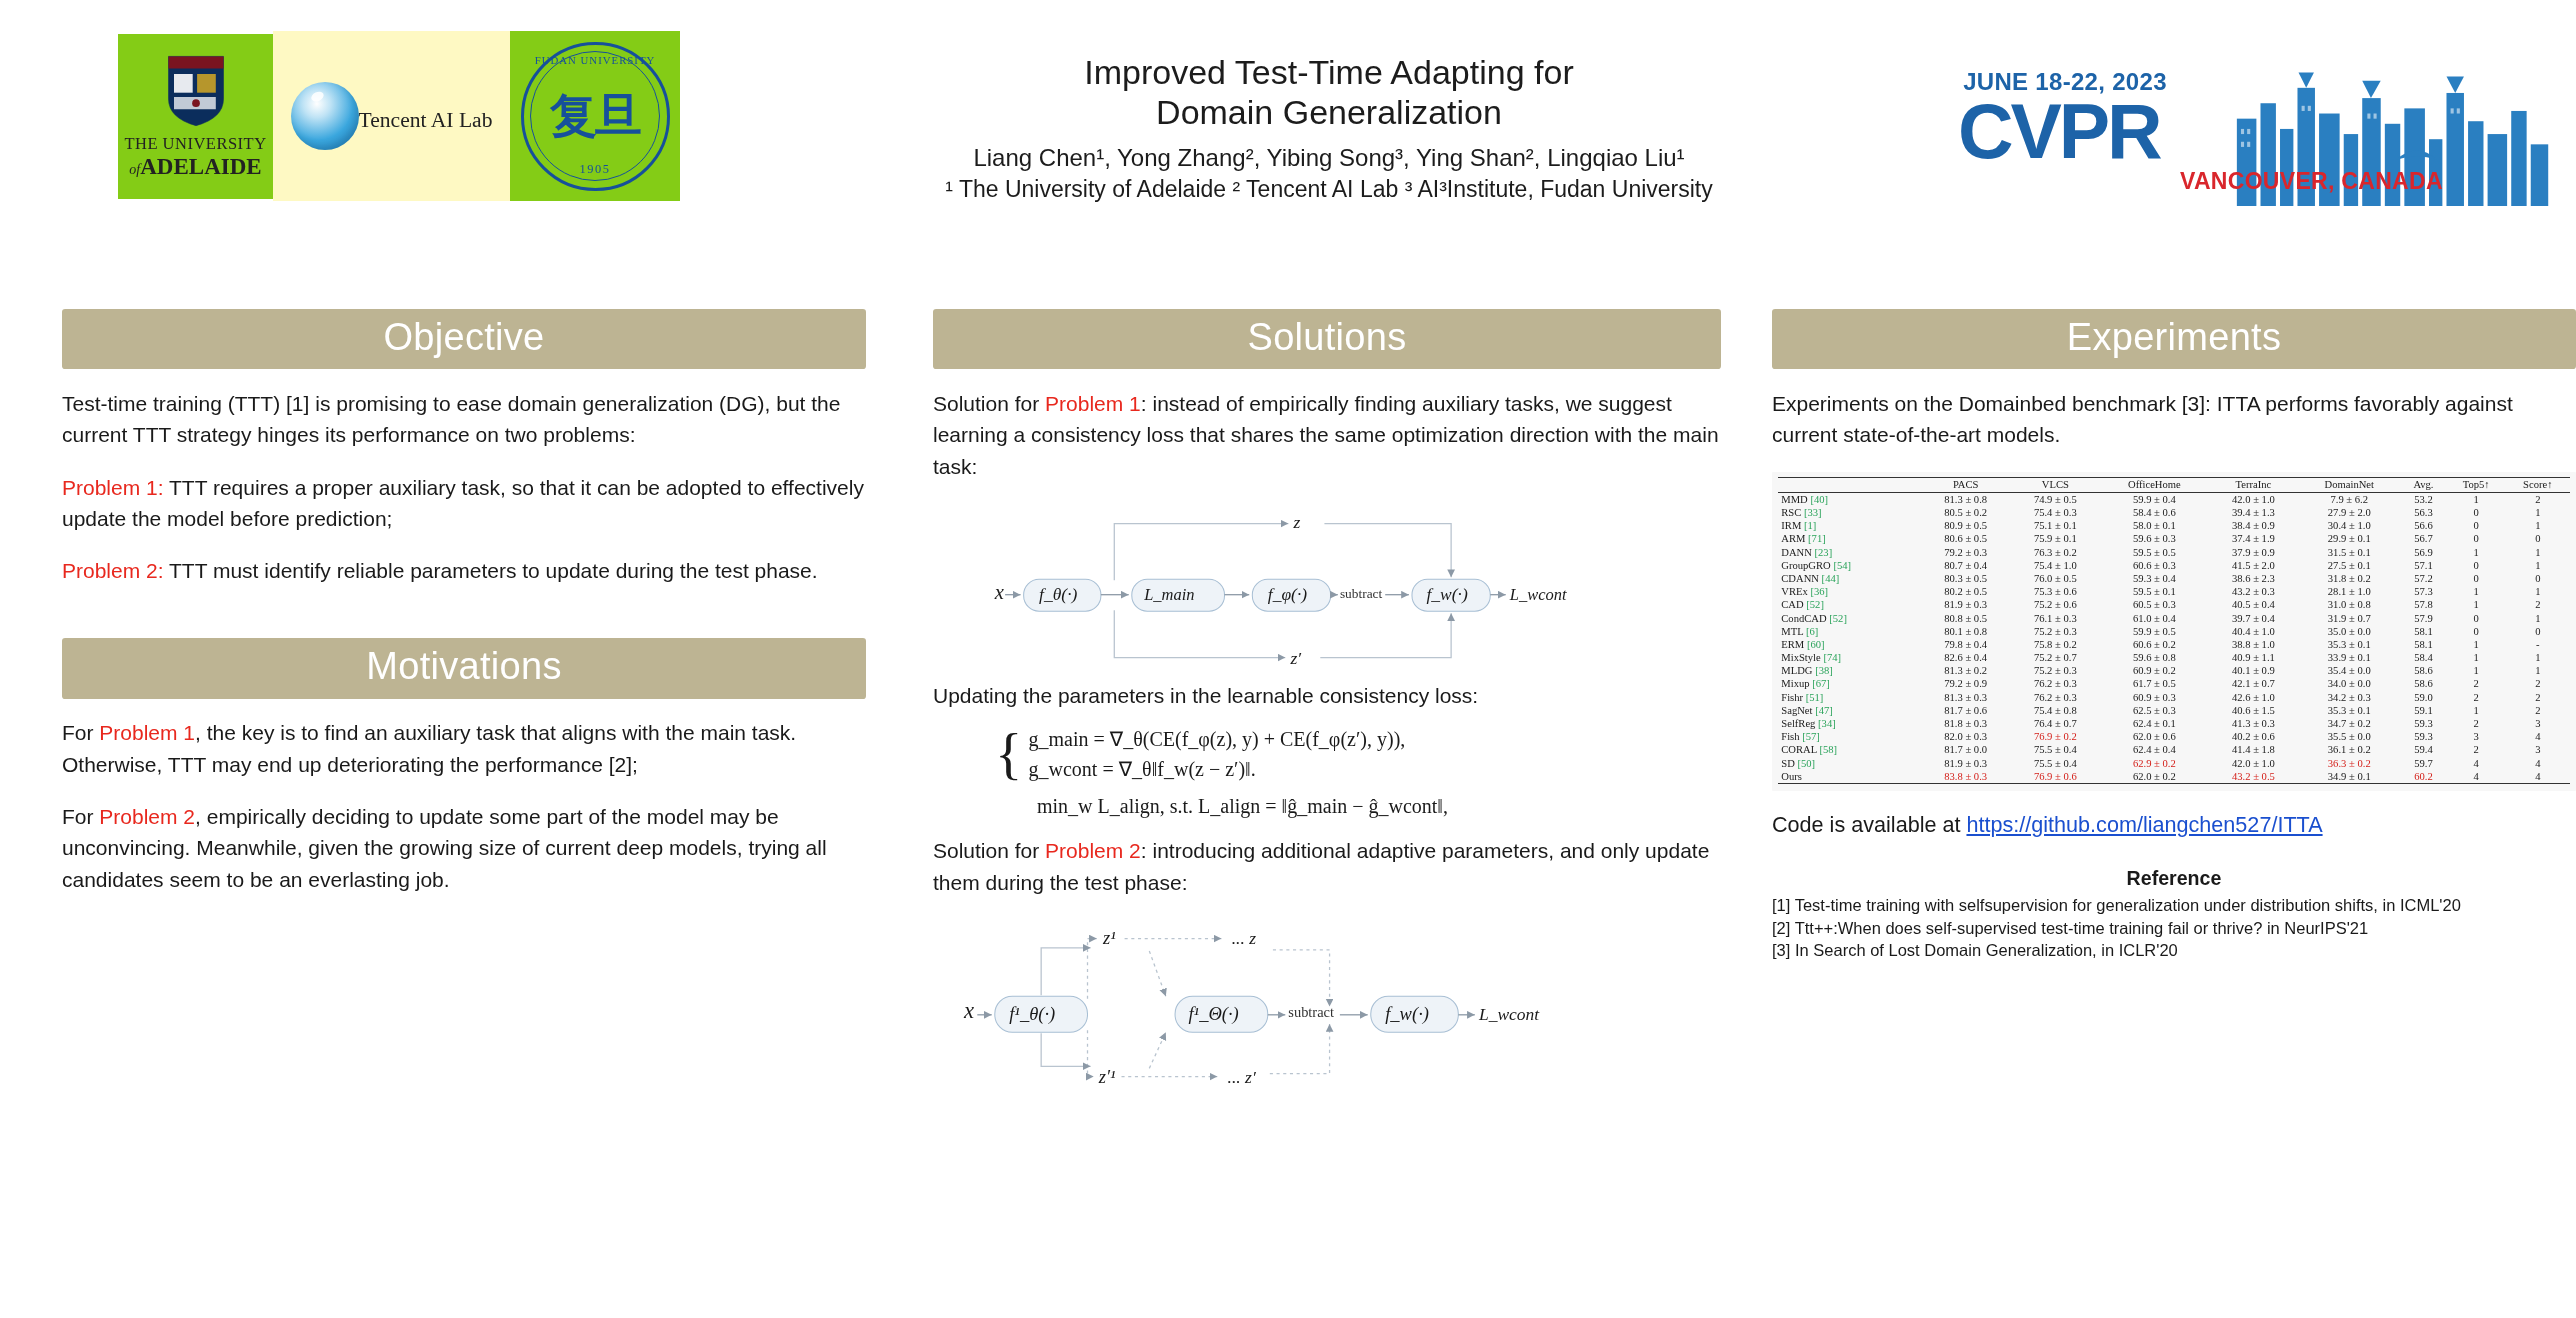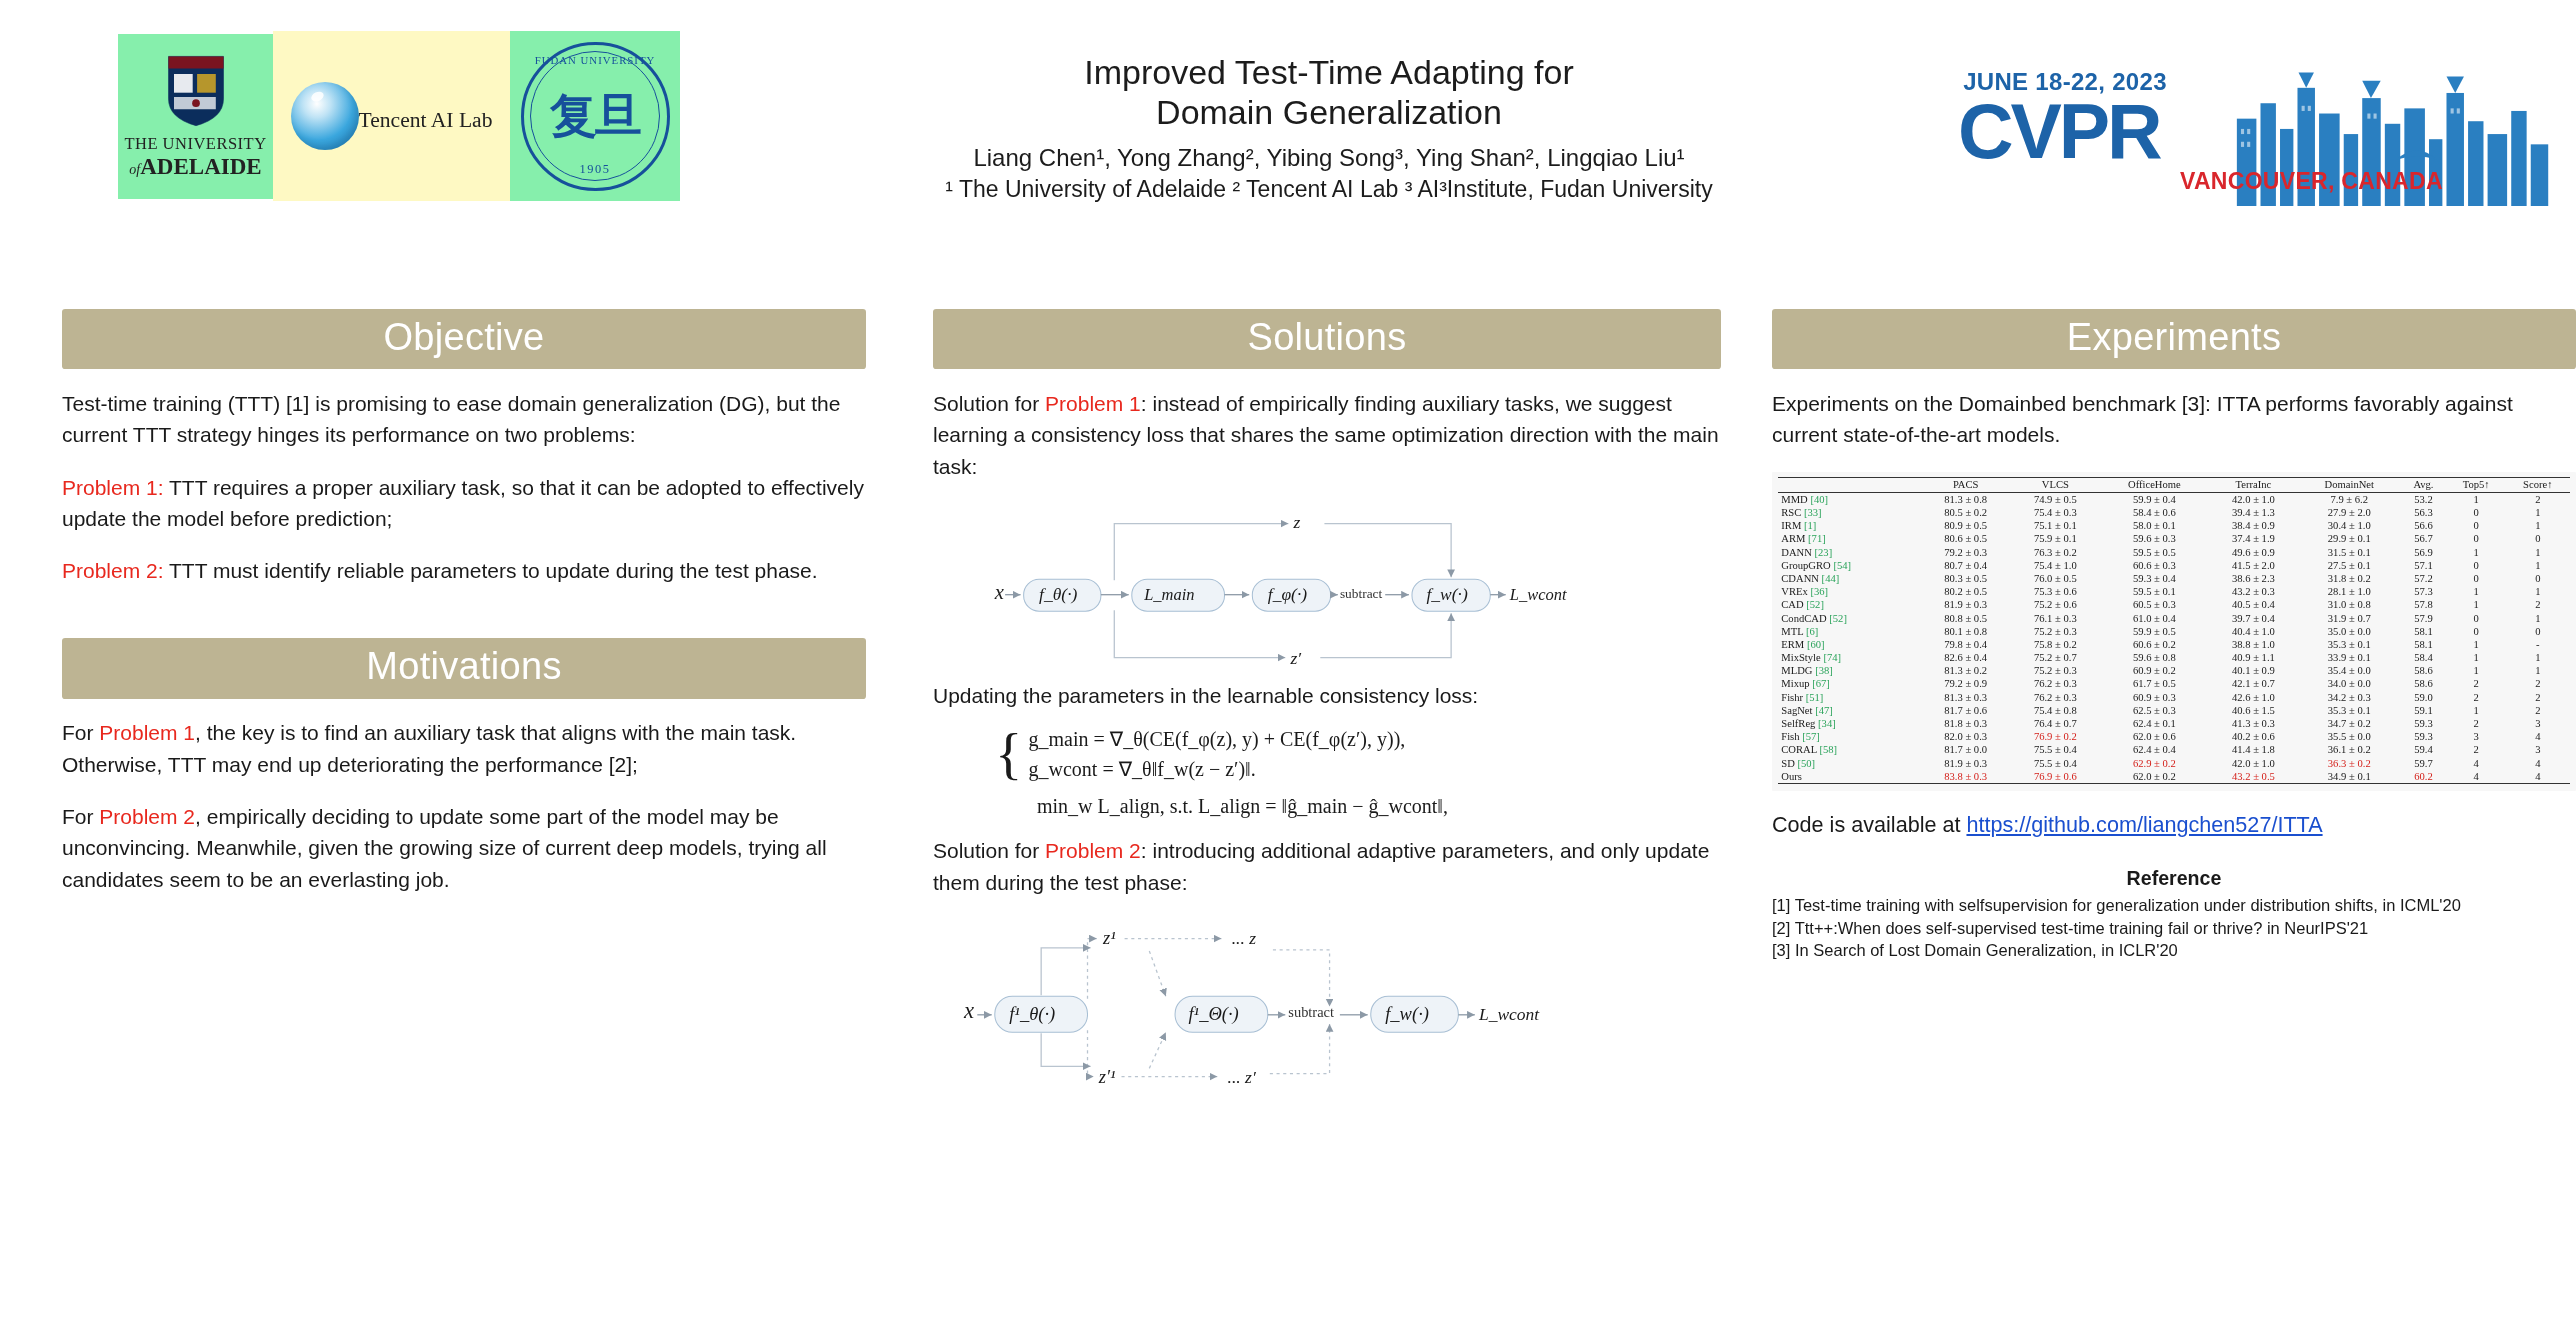--- a/index.html
+++ b/index.html
@@ -11,21 +11,21 @@
     color: #1a1a1a;
     position: relative;
     overflow: hidden;
   }
   .poster { position: relative; width: 2638px; height: 1319px; padding: 0; }
 
   
   .header { position: relative; height: 289px; }
 
   .logos { position:absolute; left: 118px; top: 31px; display:flex; align-items:center; gap: 0px; }
-  .logo-box { background:#86efac; display:flex; align-items:center; justify-content:center; }
+  .logo-box { background:#84cc16; display:flex; align-items:center; justify-content:center; }
   .adelaide { width: 155px; height: 165px; flex-direction:column; display:flex; align-items:center; justify-content:center; }
   .adelaide .crest { width: 68px; height: 77px; }
   .adelaide .t1 { font-size: 16.5px; letter-spacing: 0.5px; color:#222; font-family:"Liberation Serif", serif; margin-top: 5.2px;}
   .adelaide .t2 { font-size: 23px; font-weight:bold; color:#222; font-family:"Liberation Serif", serif; letter-spacing:0px;}
   .adelaide .t2 .of { font-size: 14px; font-style: italic; font-weight: normal; }
 
   .tencent { width: 237px; height: 170px; background:#fef9c3; display:flex; flex-direction:row; align-items:center; justify-content:center; }
   .tencent .drop { width: 68px; height: 68px; border-radius: 50%;
       background: radial-gradient(circle at 38% 32%, #ffffff 0%, #bfe3f5 22%, #3ba7de 58%, #1877b8 100%);
       box-shadow: inset -3.1px -4.1px 7.2px rgba(0,0,0,0.12); position:relative; }
@@ -372,21 +372,21 @@
                 <td>29.9 ± 0.1</td>
                 <td>56.7</td>
                 <td>0</td>
                 <td>0</td>
               </tr>
               <tr>
                 <td class="name">DANN <span class="cite">[23]</span></td>
                 <td>79.2 ± 0.3</td>
                 <td>76.3 ± 0.2</td>
                 <td>59.5 ± 0.5</td>
-                <td>49.6 ± 0.9</td>
+                <td>37.9 ± 0.9</td>
                 <td>31.5 ± 0.1</td>
                 <td>56.9</td>
                 <td>1</td>
                 <td>1</td>
               </tr>
               <tr>
                 <td class="name">GroupGRO <span class="cite">[54]</span></td>
                 <td>80.7 ± 0.4</td>
                 <td>75.4 ± 1.0</td>
                 <td>60.6 ± 0.3</td>

